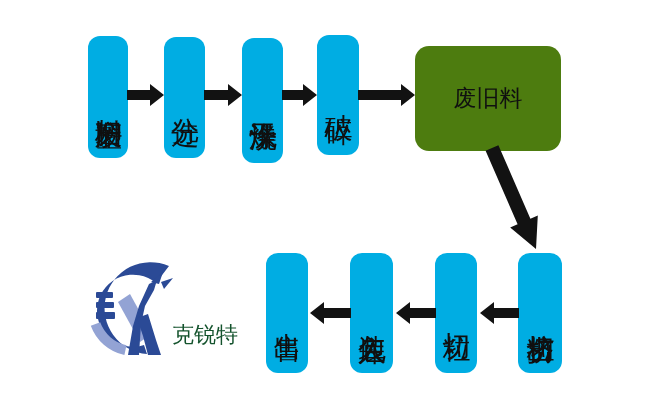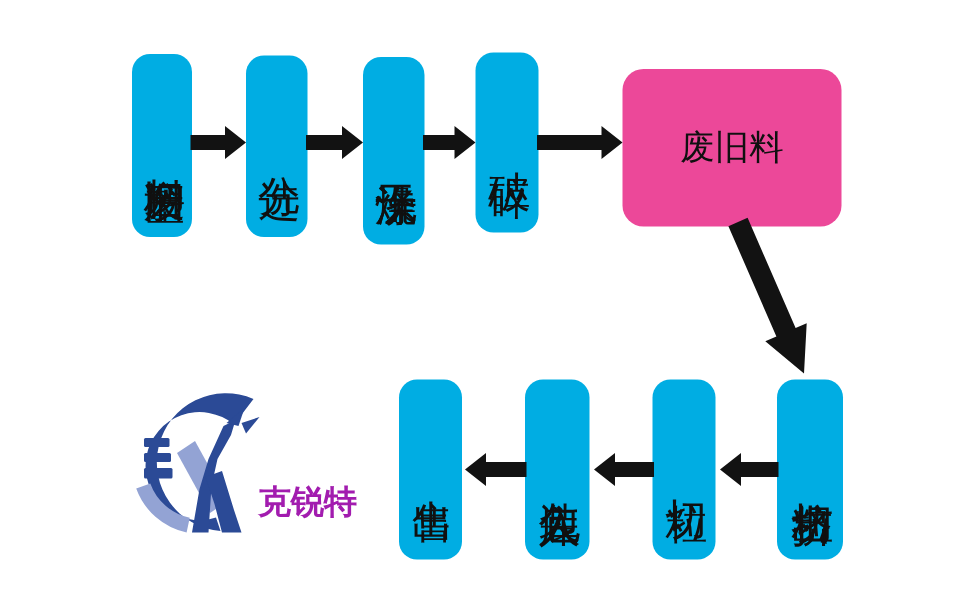--- a/index.html
+++ b/index.html
@@ -19,30 +19,30 @@
   #box-waste-plastic   { left:88px;  top:36px;  width:40px; height:122px; }
   #box-sorting         { left:164px; top:37px;  width:41px; height:121px; }
   #box-washing-drying  { left:242px; top:38px;  width:41px; height:125px; }
   #box-crushing        { left:317px; top:35px;  width:42px; height:120px; }
   #box-extrusion       { left:518px; top:253px; width:44px; height:120px; }
   #box-pelletizing     { left:435px; top:253px; width:42px; height:120px; }
   #box-packaging       { left:350px; top:253px; width:43px; height:120px; }
   #box-sale            { left:266px; top:253px; width:42px; height:120px; }
   #box-config {
     position:absolute; left:415px; top:46px; width:146px; height:105px;
-    background:#ec4899; border-radius:14px; color:#101010;
+    background:#4d7c0f; border-radius:14px; color:#101010;
     display:flex; flex-direction:column; align-items:center; justify-content:center;
   }
   #box-config .cfg-line { font-size:23px; line-height:44px; white-space:nowrap; }
   #arrow-layer { position:absolute; left:0; top:0; width:650px; height:404px; pointer-events:none; }
   #logo-mark { position:absolute; left:85px; top:258px; width:94px; height:104px; }
   #logo-text {
     position:absolute; left:172px; top:320px; width:70px;
     font-family:"Liberation Sans","DejaVu Sans",sans-serif;
-    font-weight:bold; font-size:22px; color:#a21caf; white-space:nowrap;
+    font-weight:normal; font-size:22px; color:#14532d; white-space:nowrap;
   }
 </style>
 </head>
 <body>
 
 <div id="stage">
 
   <div class="box" id="box-waste-plastic">
     <span class="vtext tight">废旧塑料</span>
   </div>

